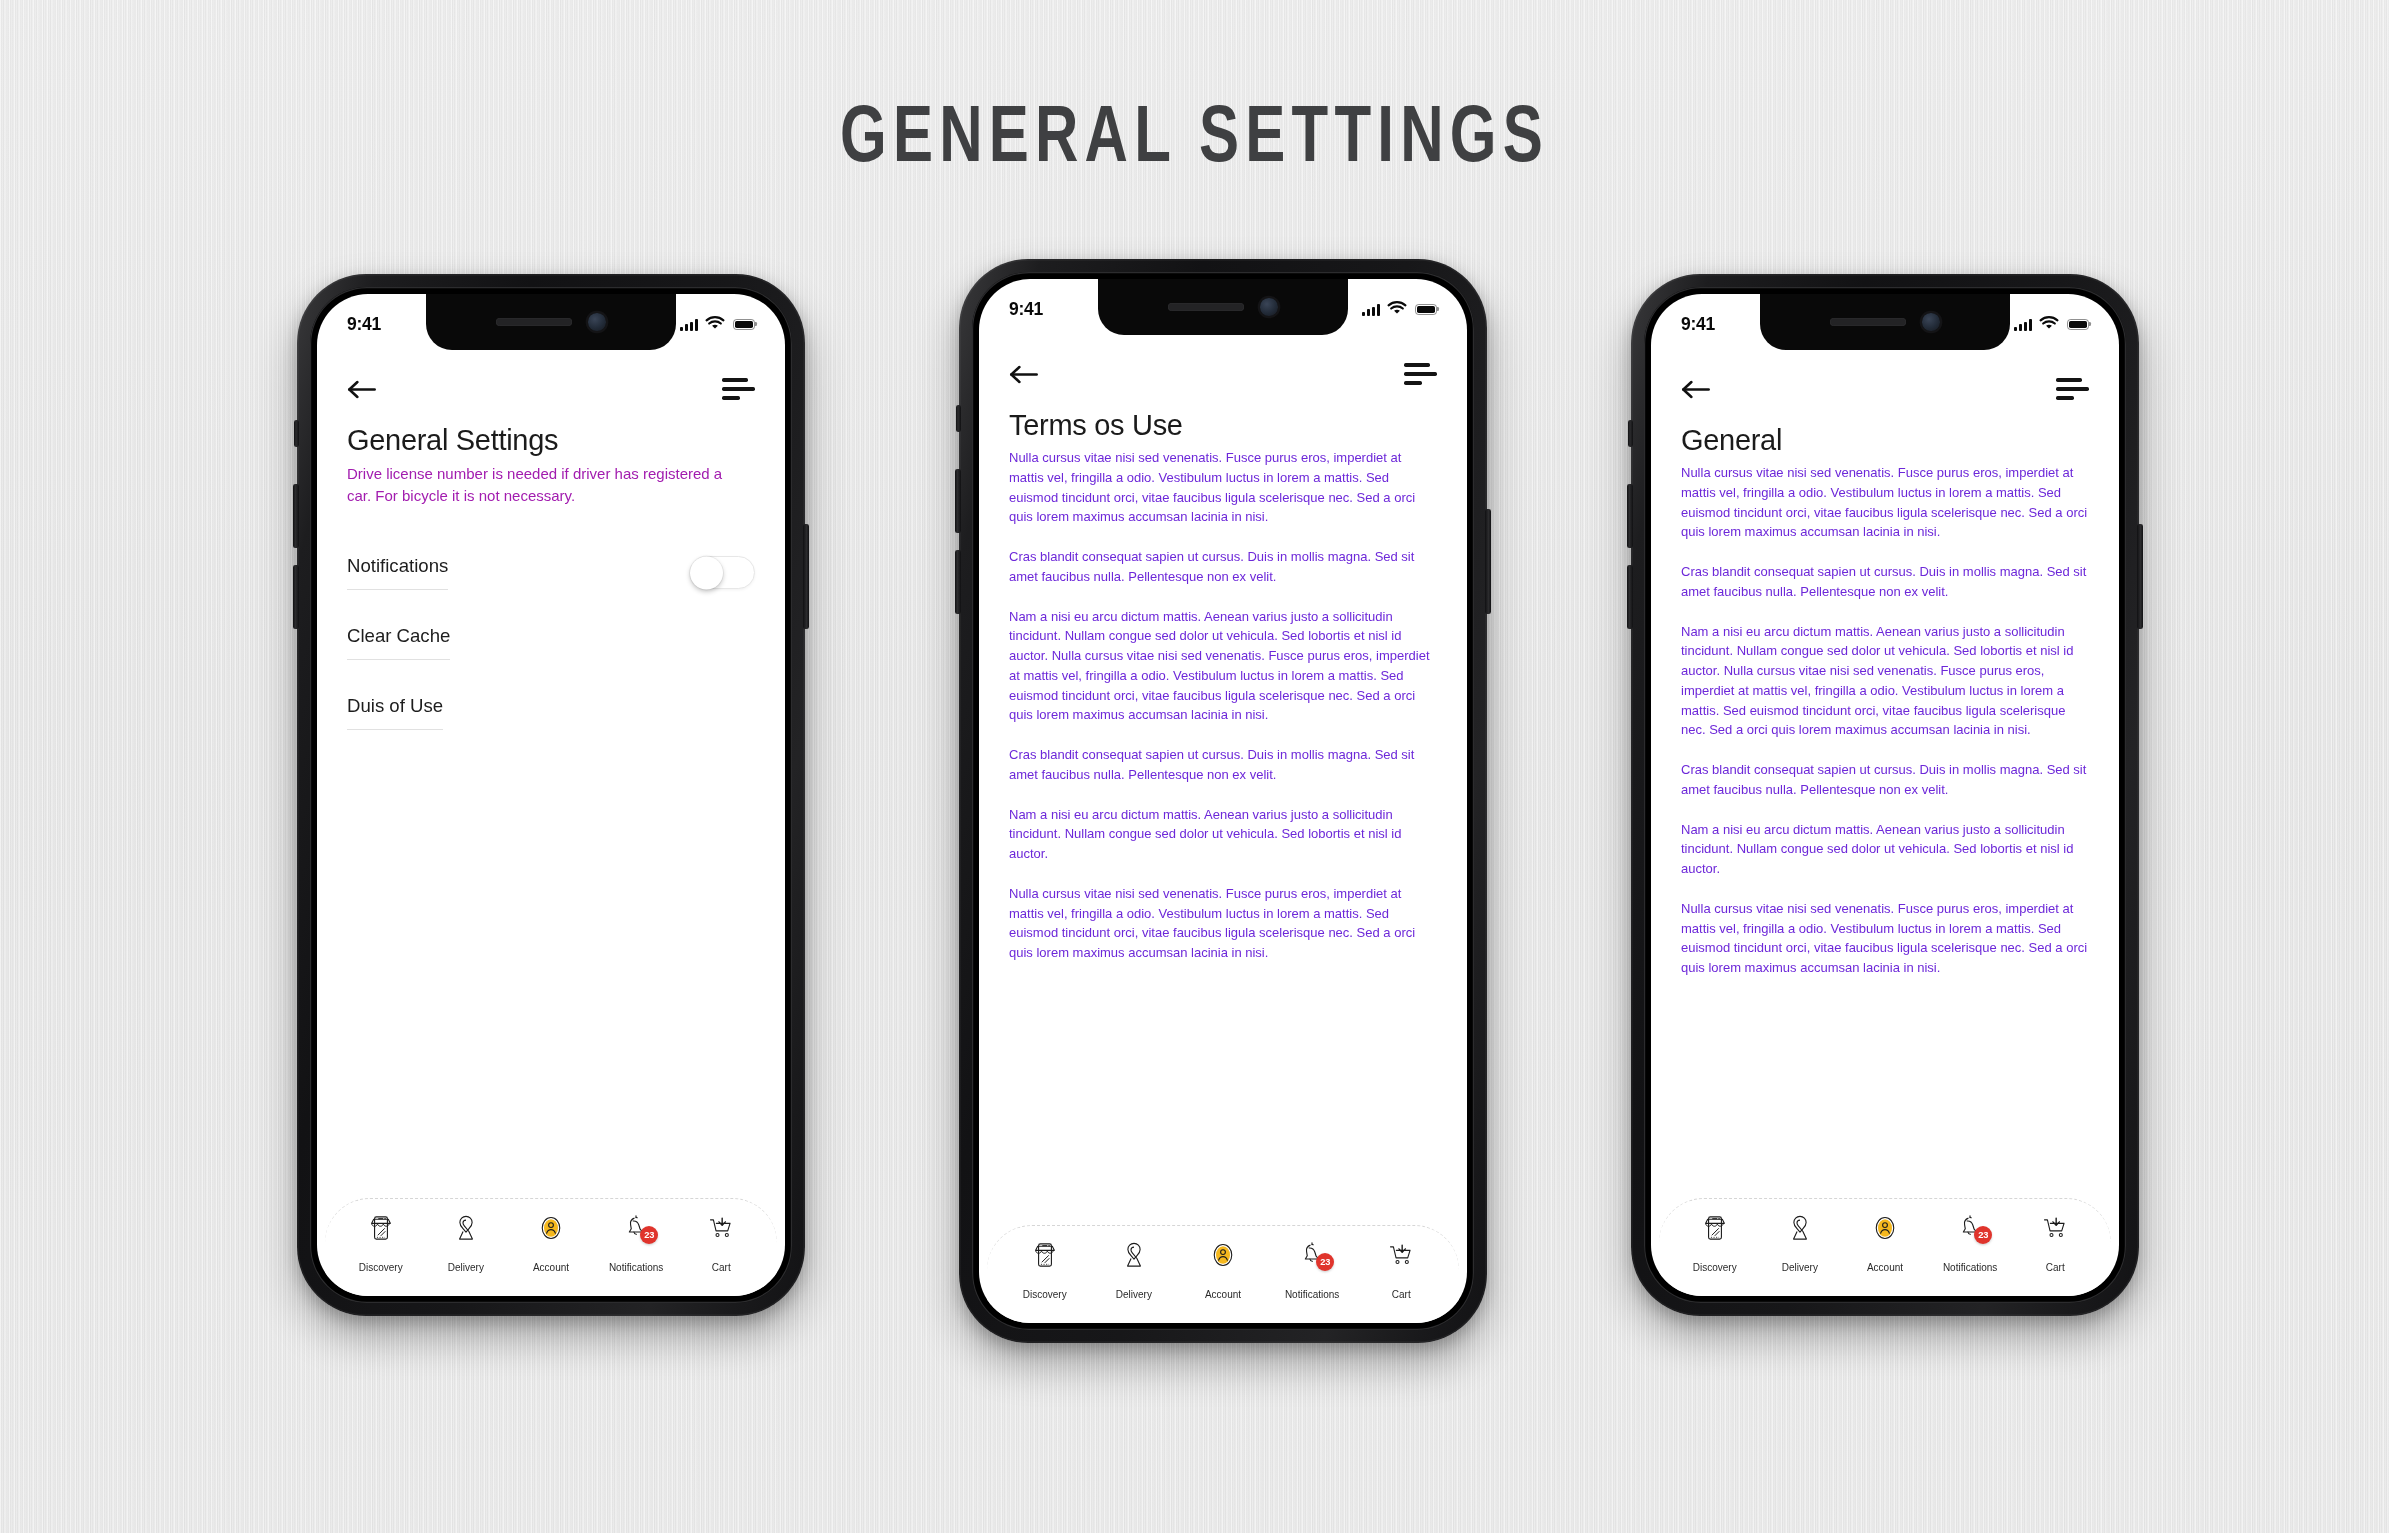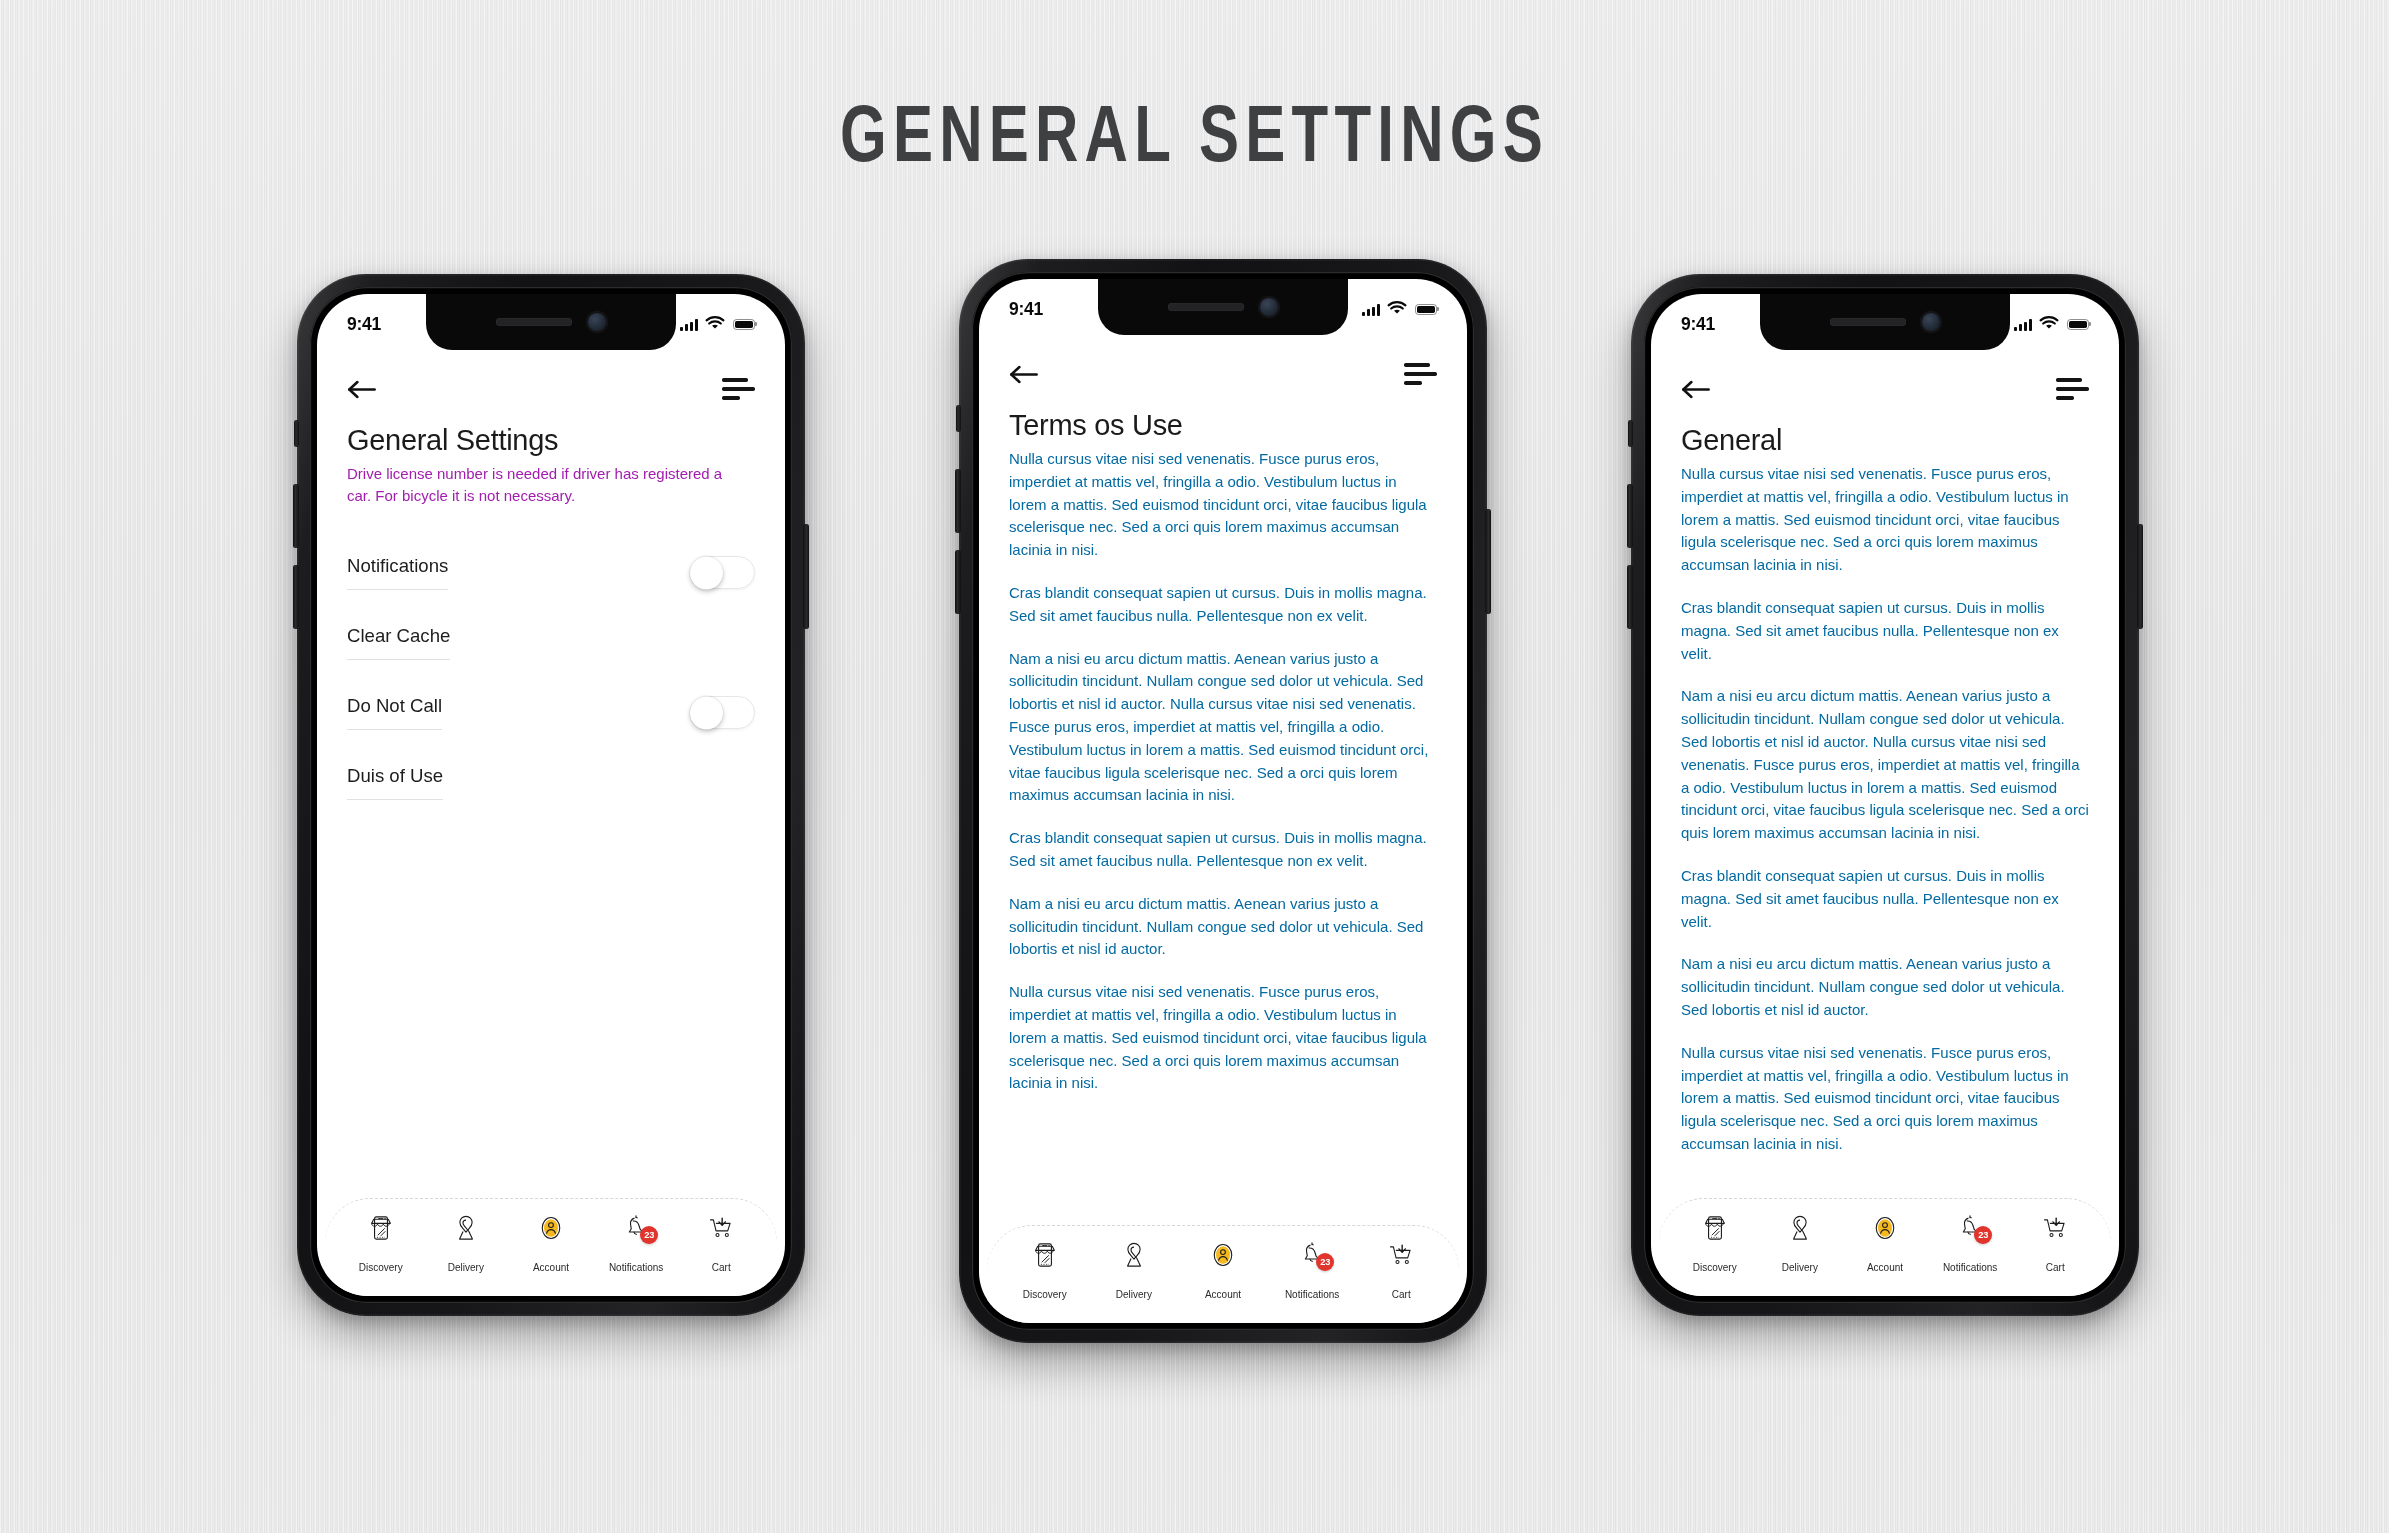--- a/index.html
+++ b/index.html
@@ -256,23 +256,23 @@
   }
   .toggle.off .knob { left: -1.2px; }
   .toggle.on {
     background: #f5b81e;
     border-color: #f5b81e;
   }
   .toggle.on .knob { right: -1.2px; }
 
   
   .legal p {
-    font-size: 15px;
+    font-size: 13px;
     line-height: 1.52;
-    color: #0369a1;
+    color: #6d28d9;
     margin-bottom: 20px;
     font-weight: 400;
   }
 
   
   .bottom-nav {
     position: absolute;
     left: 8.2px; right: 8.2px;
     bottom: 0;
     height: 98px;
@@ -372,26 +372,20 @@
               <div class="setting-row">
                 <span class="setting-label">Notifications</span>
                 <span class="toggle off">
                   <span class="knob"></span>
                 </span>
               </div>
               <div class="setting-row">
                 <span class="setting-label">Clear Cache</span>
               </div>
               <div class="setting-row">
-                <span class="setting-label">Do Not Call</span>
-                <span class="toggle off">
-                  <span class="knob"></span>
-                </span>
-              </div>
-              <div class="setting-row">
                 <span class="setting-label">Duis of Use</span>
               </div>
             </div>
           </div>
           <div class="bottom-nav">
             <div class="nav-item">
               <span class="nav-icon"><svg width="28" height="28" viewBox="0 0 48 48" fill="none" xmlns="http://www.w3.org/2000/svg">
                   <rect x="13" y="5" width="22" height="38" rx="3" stroke="#1c1c1c" stroke-width="1.9"></rect>
                   <path d="M8 16h32l-3.5-7H11.5L8 16Z" stroke="#1c1c1c" stroke-width="1.9" stroke-linejoin="round"></path>
                   <path d="M8 16c0 2.8 2.2 5 5 5s5-2.2 5-5M18 16c0 2.8 2.2 5 5 5s5-2.2 5-5M28 16c0 2.8 2.2 5 5 5s5-2.2 5-5" stroke="#1c1c1c" stroke-width="1.7"></path>

